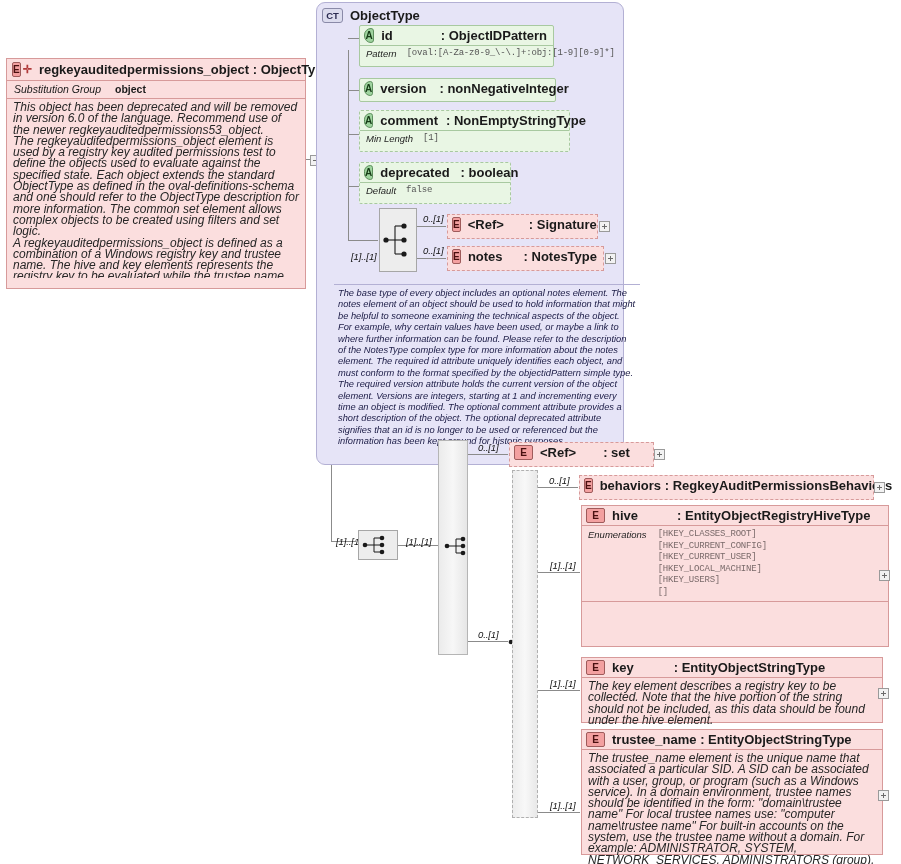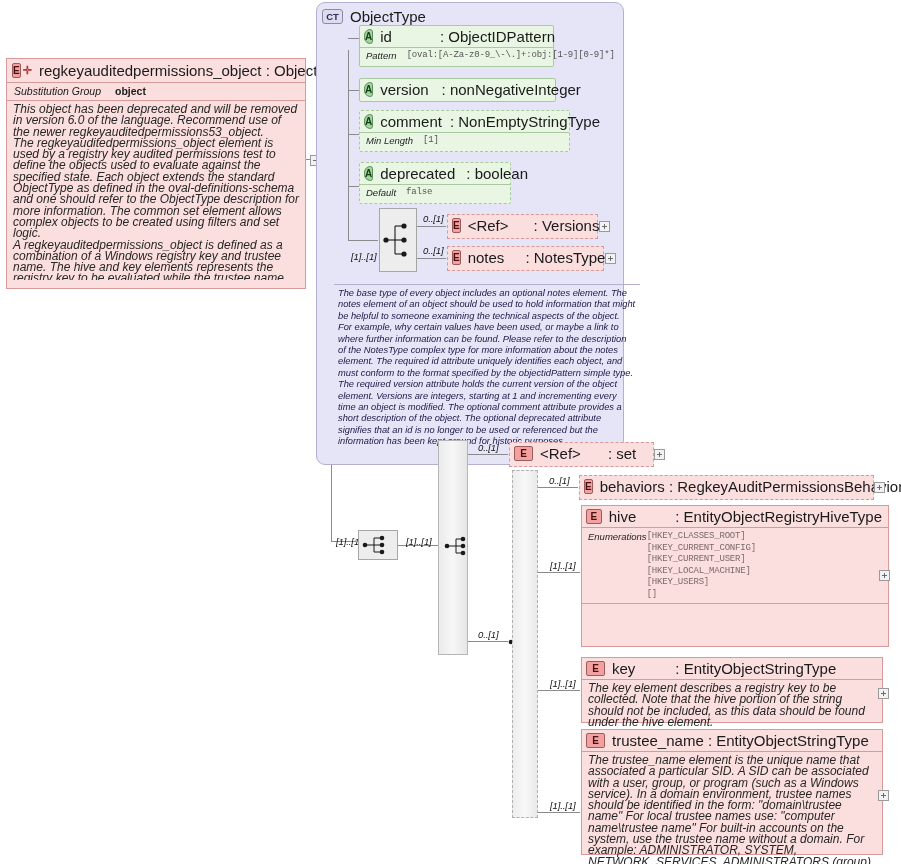--- a/index.html
+++ b/index.html
@@ -4,21 +4,21 @@
 <style>
   html,body{margin:0;padding:0;background:#ffffff;}
   body{width:901px;height:864px;position:relative;
        font-family:"Liberation Sans", sans-serif;
        -webkit-font-smoothing:antialiased;}
   .canvas{position:absolute;left:0;top:0;width:901px;height:864px;overflow:hidden;}
 
   
   .node{position:absolute;box-sizing:border-box;}
   .hdr{display:flex;align-items:center;gap:7px;padding:3px 8px 3px 5px;}
-  .hdr .ttl{font-size:15px;font-weight:normal;color:#1a1a1a;white-space:pre;}
+  .hdr .ttl{font-size:13px;font-weight:bold;color:#1a1a1a;white-space:pre;}
   .sep{height:1px;}
 
   
   .badge{display:inline-block;box-sizing:border-box;text-align:center;
          font-size:10px;font-weight:bold;line-height:13px;width:19px;height:15px;}
   .badge.e{background:#f3a0a0;border:1px solid #9e5b5b;color:#4a1010;
            border-radius:2px;}
   .badge.a{background:#9fd49f;border:1px solid #5d8f5d;color:#163b16;
            border-radius:7px 3px 3px 7px;width:20px;}
   .badge.ct{background:#dcdcee;border:1px solid #8a8aa8;color:#2c2c52;
@@ -43,21 +43,21 @@
 
   
   .ct{background:#e6e4f7;border:1px solid #b3b0d4;border-radius:9px;}
 
   
   .sgrow{display:flex;gap:14px;padding:2px 7px 3px 7px;align-items:baseline;}
   .sgrow .k{font-style:italic;font-size:10.5px;color:#1a1a1a;}
   .sgrow .v{font-size:10.5px;font-weight:bold;color:#1a1a1a;}
 
   
-  .enum{display:flex;gap:0;padding:3px 6px 3px 6px;}
+  .enum{display:flex;gap:11px;padding:3px 6px 3px 6px;}
   .enum .ek{font-style:italic;font-size:9.5px;color:#1f1f1f;white-space:nowrap;}
   .enum .ev{font-size:9px;color:#7a6a6a;font-family:"Liberation Mono",monospace;
             line-height:11.5px;white-space:pre-line;letter-spacing:-0.2px;}
 
   
   .card{position:absolute;font-size:9.5px;font-style:italic;color:#111;
         white-space:nowrap;letter-spacing:-0.1px;}
 
   
   .ln{position:absolute;background:#8b8b8b;}
@@ -187,21 +187,21 @@
       <circle cx="24" cy="45" r="2.6" fill="#1a1a1a"></circle>
     </svg>
   </div>
 
   <div class="ln h" style="left:417px;top:226px;width:29px;"></div>
   <span class="card" style="left:423px;top:213px;">0..[1]</span>
   <div class="node el dash" style="left:447px;top:214px;width:151px;height:25px;">
     <div class="hdr" style="padding:2px 6px 2px 4px;">
       <span class="badge e">E</span>
       <span class="ttl">&lt;Ref&gt;</span>
-      <span class="ttl" style="margin-left:18px;">: Versions</span>
+      <span class="ttl" style="margin-left:18px;">: Signature</span>
     </div>
   </div>
   <div class="exp plus" style="left:599px;top:221px;"></div>
 
   <div class="ln h" style="left:417px;top:258px;width:29px;"></div>
   <span class="card" style="left:423px;top:245px;">0..[1]</span>
   <div class="node el dash" style="left:447px;top:246px;width:157px;height:25px;">
     <div class="hdr" style="padding:2px 6px 2px 4px;">
       <span class="badge e">E</span>
       <span class="ttl">notes</span>

